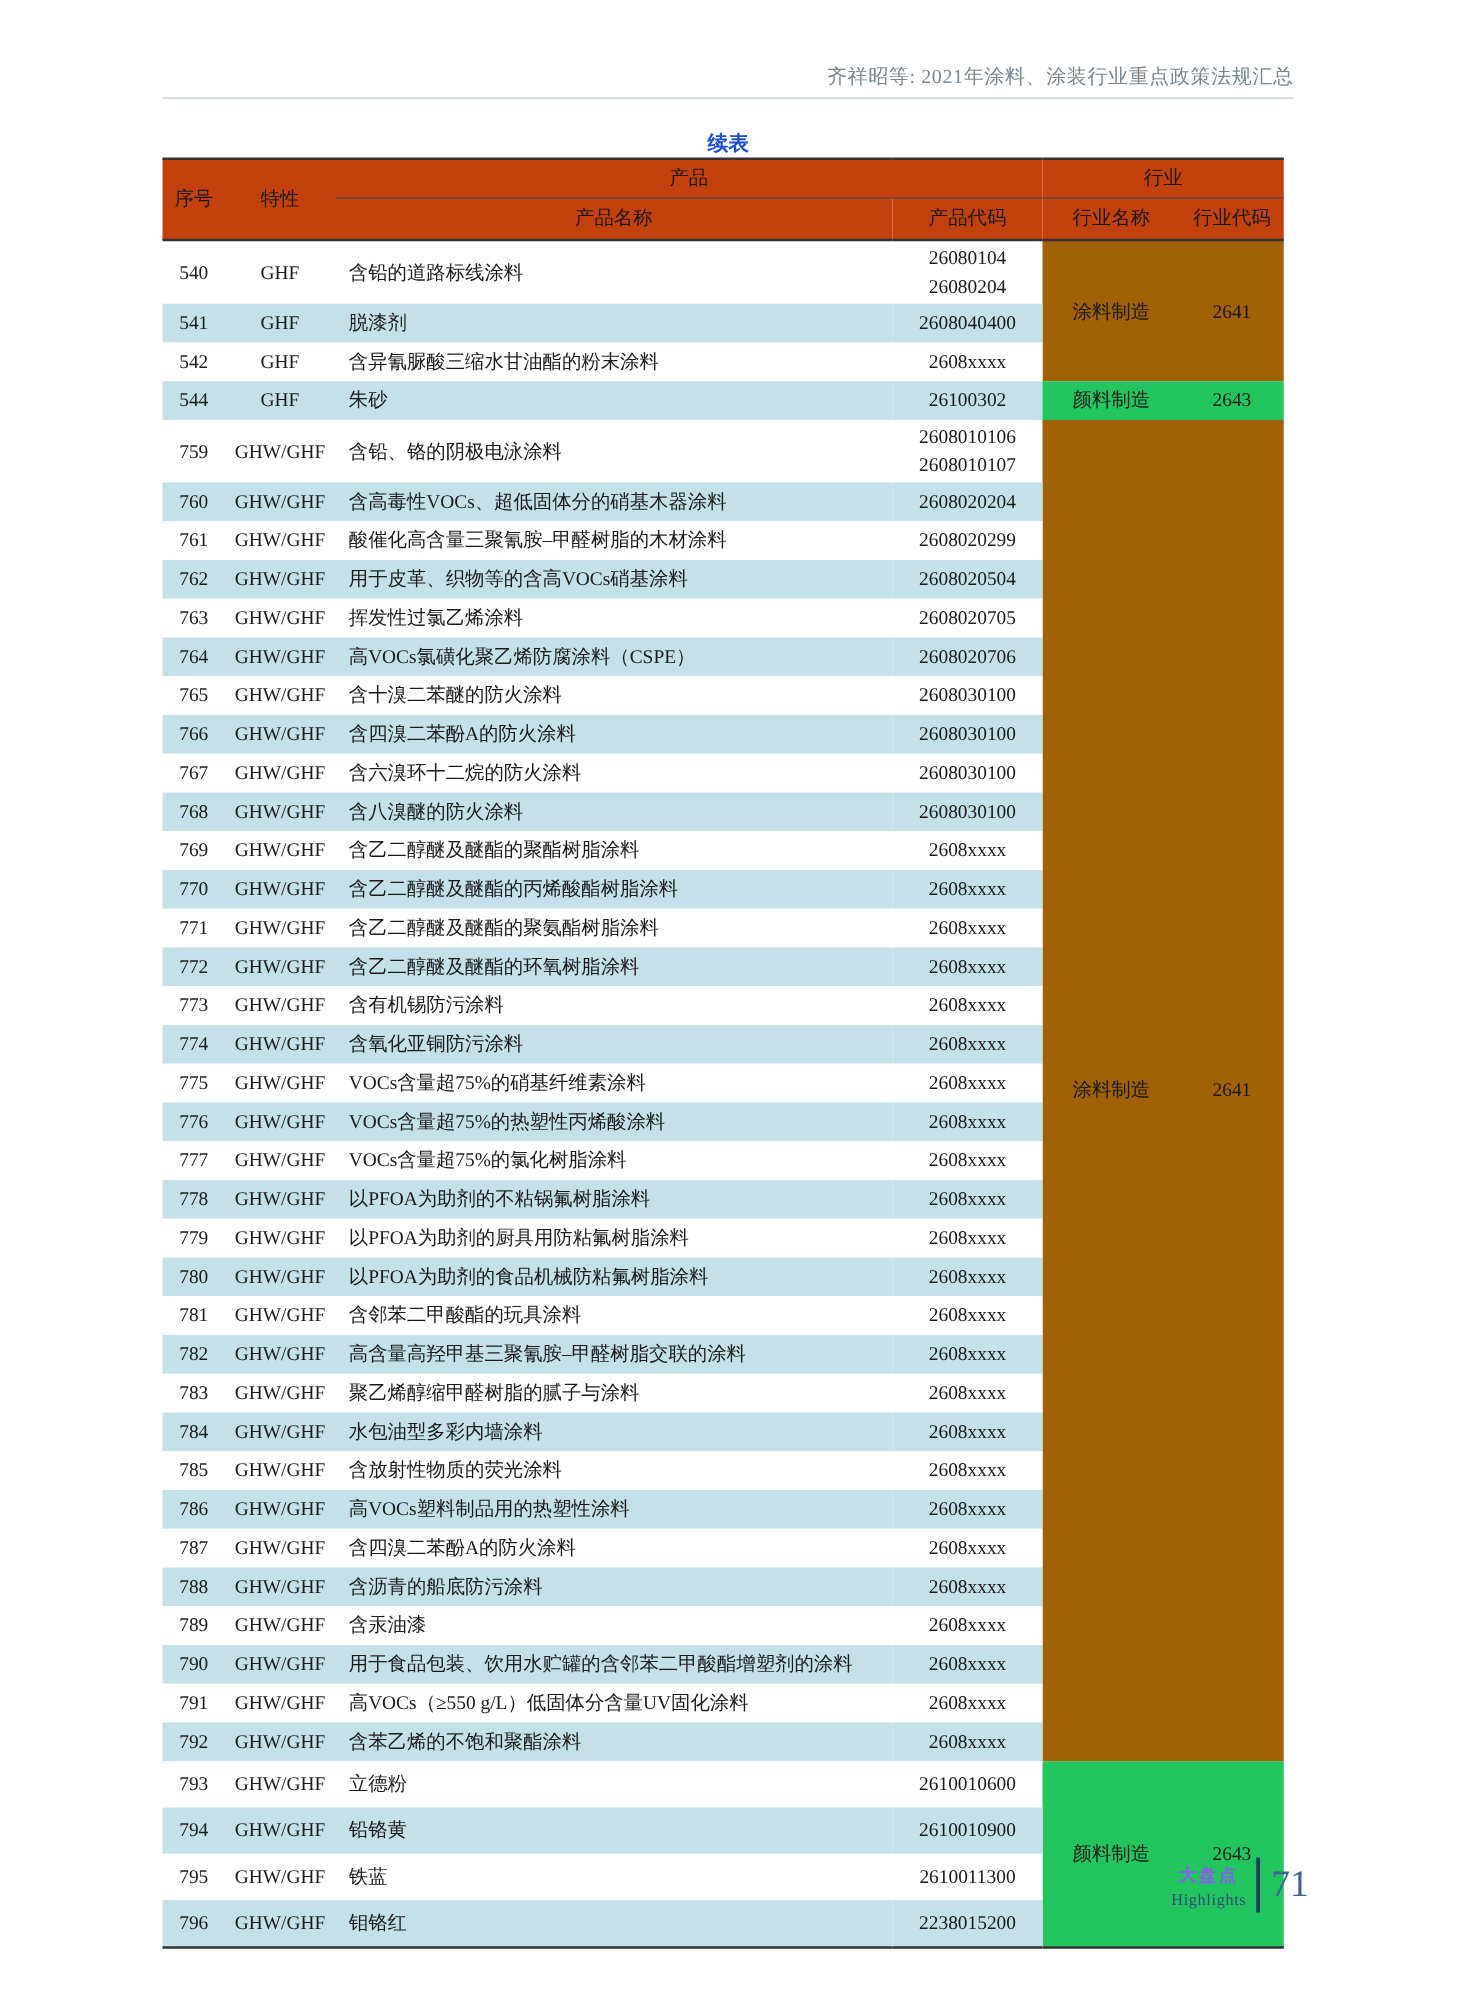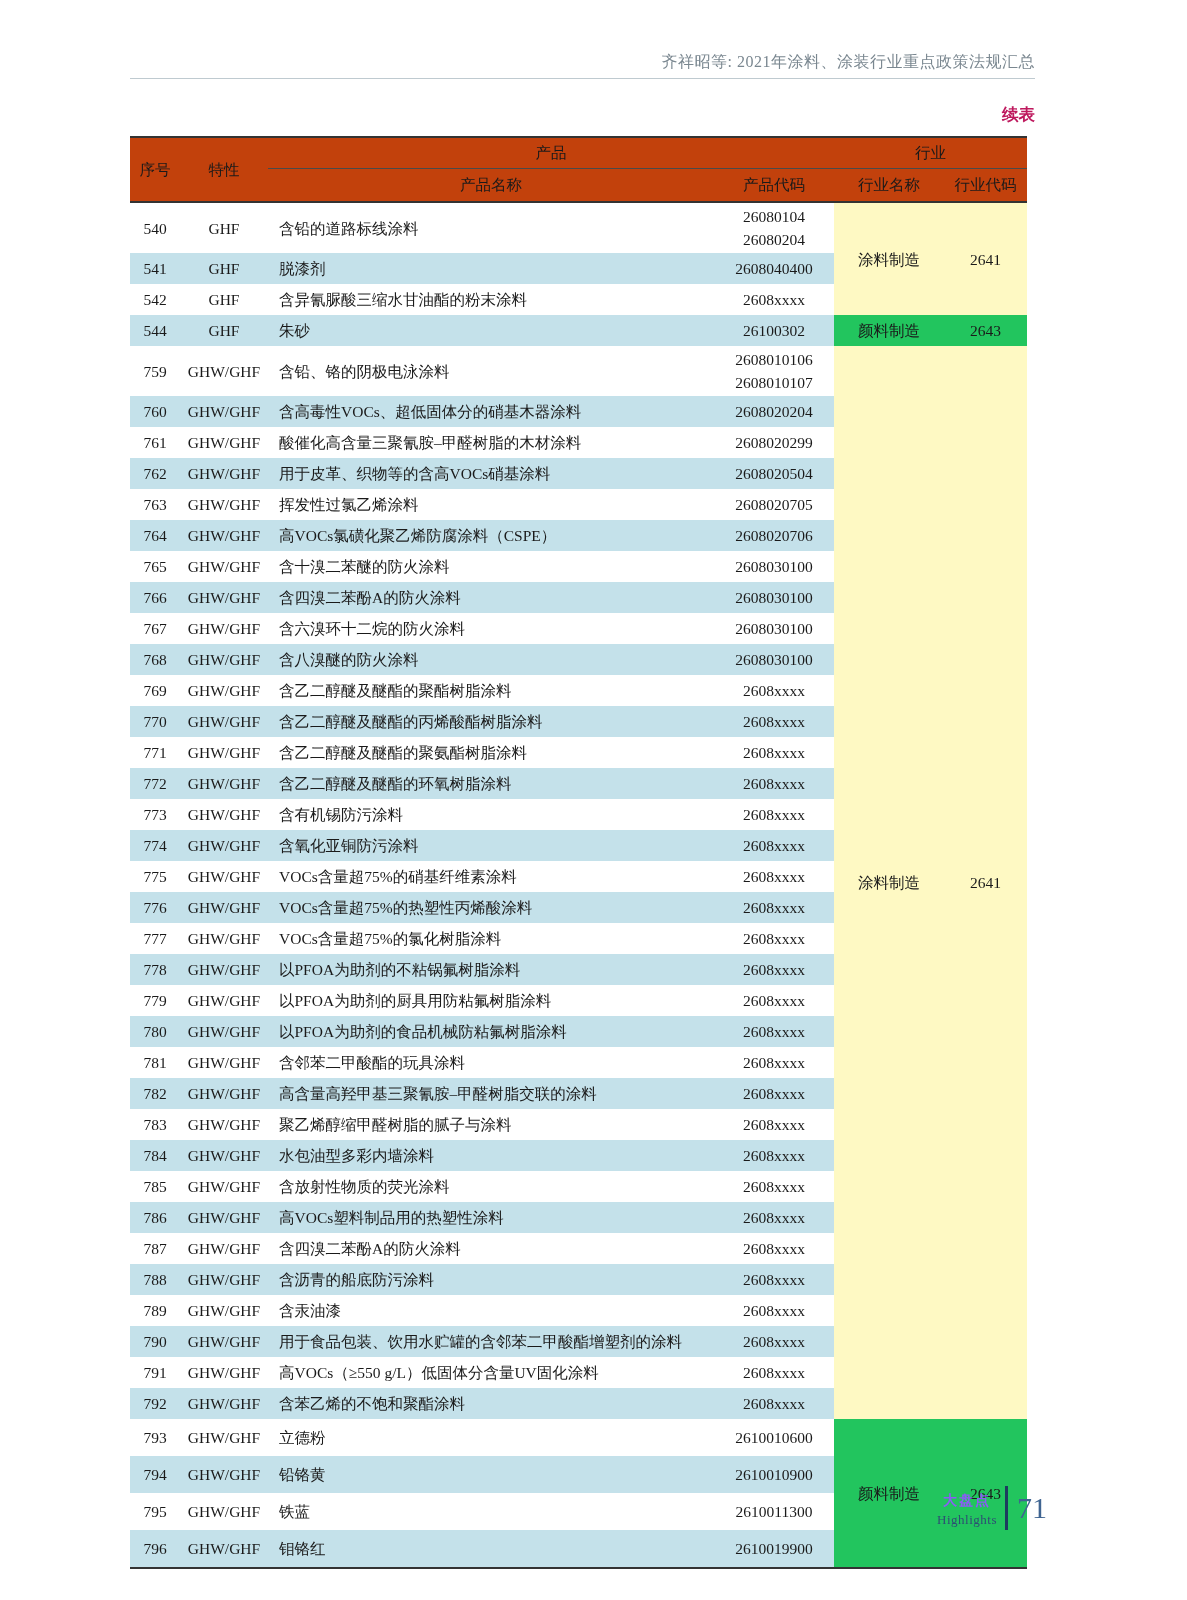--- a/index.html
+++ b/index.html
@@ -8,42 +8,42 @@
     font-family:"Liberation Serif","DejaVu Serif",serif;color:#1a1a1a;
     -webkit-font-smoothing:antialiased;
   }
   .content{position:absolute;left:130px;top:0;width:905px;}
   .journal-header{
     padding-top:52px;text-align:right;font-size:16px;line-height:19px;
     color:#7a8790;letter-spacing:0.5px;
   }
   .header-rule{border:none;border-top:1.5px solid #bfcad0;margin:7px 0 0 0;}
   .continued{
-    text-align:right;font-weight:bold;font-size:16.5px;color:#be185d;
-    margin-top:25px;margin-bottom:10px;
+    text-align:center;font-weight:bold;font-size:16.5px;color:#1d4ed8;
+    margin-top:25px;
   }
   table.policy{
     width:897px;border-collapse:collapse;table-layout:fixed;
     border-top:2.5px solid #333;border-bottom:2.5px solid #333;
     font-size:15.5px;
   }
   thead{border-bottom:2px solid #333;}
   thead th{
     background:#c2410c;font-weight:normal;padding:2px 2px;line-height:22px;
     vertical-align:middle;
   }
   thead tr.r1 th{height:26px;}
   thead tr.r2 th{height:28px;}
   th.group{border-bottom:1.2px solid #4a4a4a;}
   tbody td{
     height:27px;padding:2px 4px;text-align:center;vertical-align:middle;
     line-height:23px;background:#fff;
   }
   tbody tr.stripe td:not(.ind){background:#c4e1ea;}
-  tbody td.ind{background:#fef9c3;}
+  tbody td.ind{background:#a16207;}
   tbody td.ind.blue{background:#22c55e;}
   tbody td.name{text-align:left;padding-left:11px;}
   tbody tr:nth-last-child(-n+4) td{height:33px;}
   .code-line{line-height:23px;}
   .footer{
     position:absolute;top:1486px;right:140px;
     display:flex;align-items:center;
   }
   .footer-cn-block{text-align:center;margin-right:8px;}
   .footer-cn{
@@ -426,21 +426,21 @@
           <td class="name">铁蓝</td>
           <td>
             <div class="code-line">2610011300</div>
           </td>
         </tr>
         <tr class="stripe">
           <td>796</td>
           <td>GHW/GHF</td>
           <td class="name">钼铬红</td>
           <td>
-            <div class="code-line">2610019900</div>
+            <div class="code-line">2238015200</div>
           </td>
         </tr>
       </tbody>
   </table>
 
 </div>
 
 <div class="footer">
   <div class="footer-cn-block">
     <div class="footer-cn">大盘点</div>

